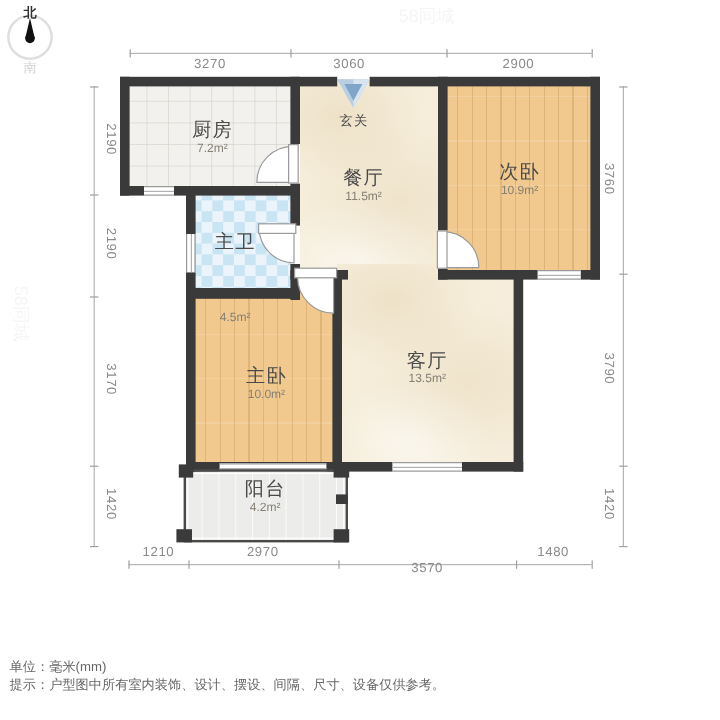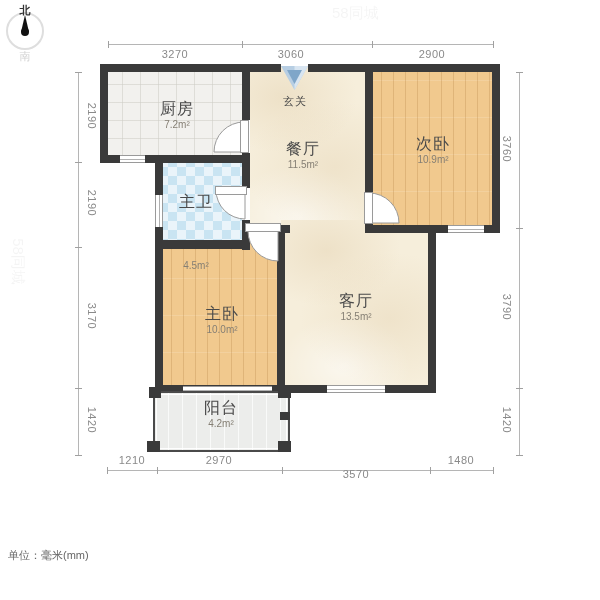--- a/index.html
+++ b/index.html
@@ -191,14 +191,15 @@
   <div class="needle"></div>
   <div class="needle-dot"></div>
   <div class="compass-n">北</div>
   <div class="compass-s">南</div>
 
   <div class="wm" style="left:-6px;top:252px;transform:rotate(90deg);">58同城</div>
   <div class="wm" style="left:332px;top:4px;">58同城</div>
   <div class="wm" style="left:440px;top:332px;color:rgba(255,255,255,.55);">58同城</div>
 
   <div class="foot" style="top:548px;">单位：毫米(mm)</div>
+  <div class="foot" style="top:563px;">提示：户型图中所有室内装饰、设计、摆设、间隔、尺寸、设备仅供参考。</div>
 
 </div>
 
 </body></html>

